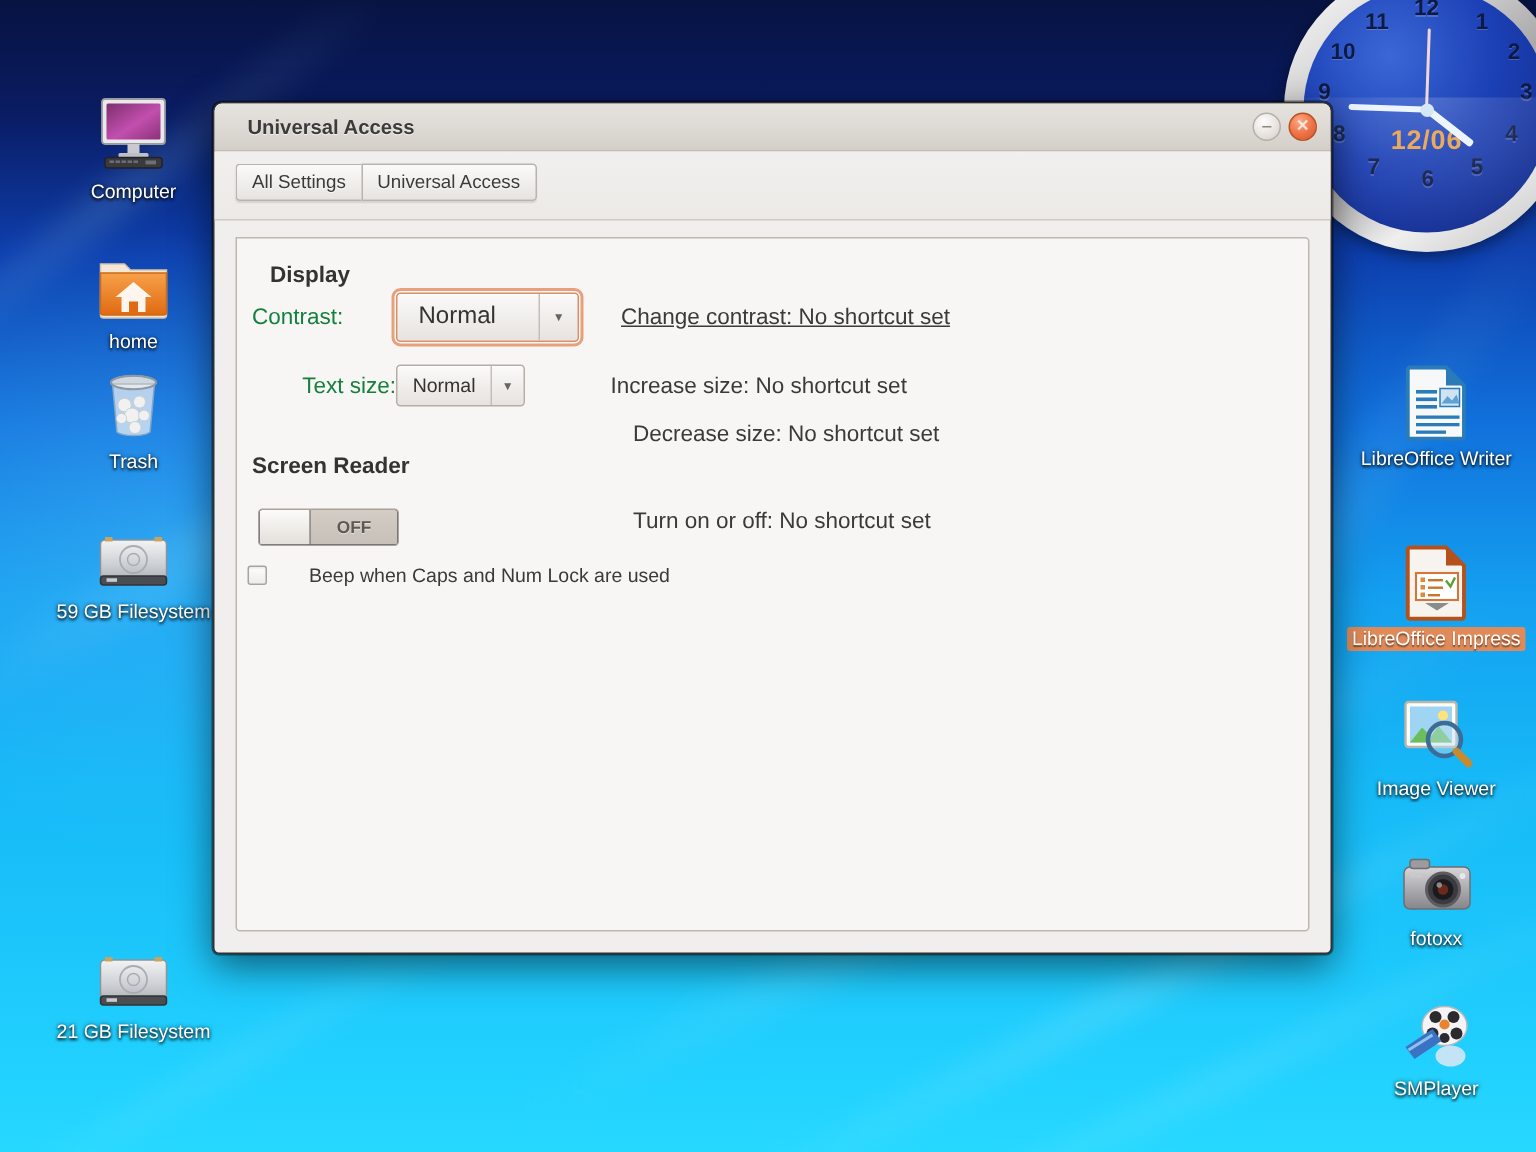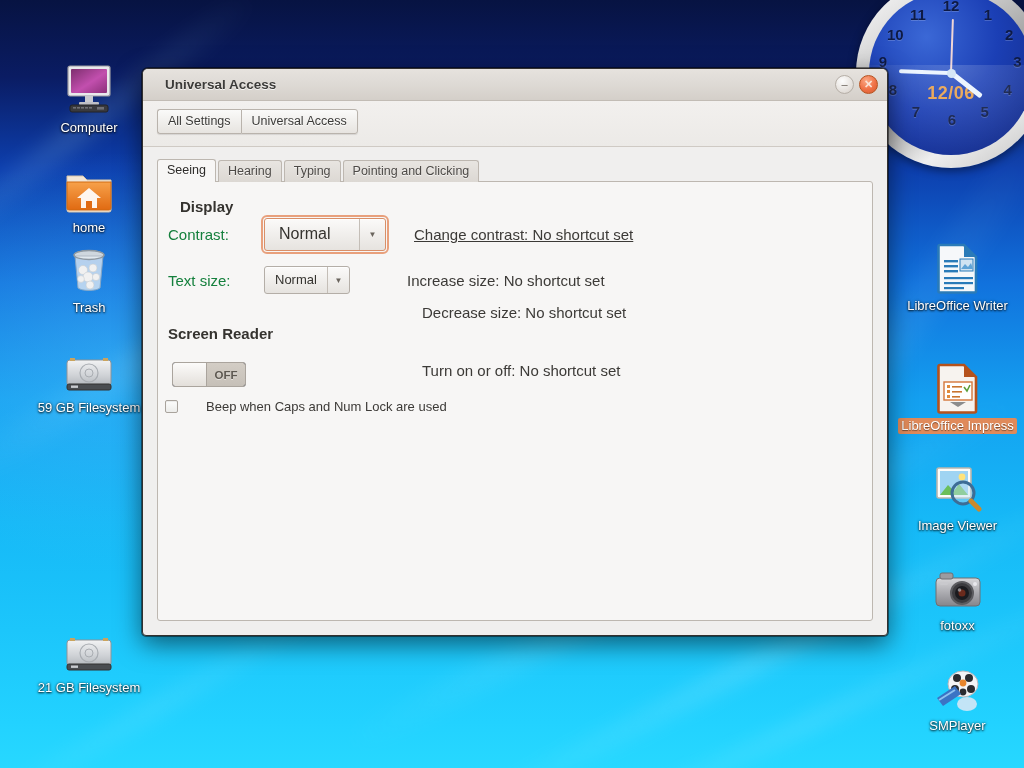--- a/index.html
+++ b/index.html
@@ -166,21 +166,21 @@
     color:#6a645d; font-size:8px;
   }
   .combo.focused {
     outline:2px solid #e8a07c; outline-offset:1px; border-color:#d98f68;
   }
   .combo.big .cval { font-size:16px; padding:6px 14px 7px; }
   .combo.big .carrow { width:26px; }
   .combo.small .cval { font-size:13px; padding:5px 10px 6px; }
 
   .switch {
-    display:inline-flex; width:74px; height:25px;
+    display:inline-flex; width:94px; height:25px;
     border:1px solid #aaa49d; border-radius:3px; overflow:hidden;
     background:#0f172a; cursor:default;
     box-shadow:inset 0 1px 2px rgba(0,0,0,.12);
   }
   .switch .knob {
     width:34px;
     background:linear-gradient(to bottom,#fcfbfa,#e3dfda);
     border-right:1px solid #aaa49d;
   }
   .switch .state {
@@ -465,41 +465,35 @@
 
   <div class="toolbar">
     <div class="btn-group">
       <div class="tbbtn">All Settings</div>
       <div class="tbbtn">Universal Access</div>
     </div>
   </div>
 
   <div class="wbody">
 
-    <div class="tabstrip">
-      <div class="tab active">Seeing</div>
-      <div class="tab">Hearing</div>
-      <div class="tab">Typing</div>
-      <div class="tab">Pointing and Clicking</div>
-    </div>
 
     <div class="panel">
 
       <div class="section-title">Display</div>
 
       <div class="row abs" style="left:10px; top:36px; width:100%;">
         <span class="lbl" style="width:96px;">Contrast:</span>
         <div class="combo big focused">
           <span class="cval" style="width:94px;">Normal</span>
           <span class="carrow">▼</span>
         </div>
         <span class="shortcut" style="margin-left:28px;text-decoration:underline;">Change contrast:  No shortcut set</span>
       </div>
 
-      <div class="row abs" style="left:10px; top:84px; width:100%;">
+      <div class="row abs" style="left:10px; top:84px; width:100%;text-align:right;">
         <span class="lbl" style="width:96px;">Text size:</span>
         <div class="combo small">
           <span class="cval" style="width:62px;">Normal</span>
           <span class="carrow">▼</span>
         </div>
         <span class="shortcut" style="margin-left:57px;">Increase size:  No shortcut set</span>
       </div>
 
       <div class="abs" style="left:264px; top:122px;">
         <span class="shortcut">Decrease size:  No shortcut set</span>

